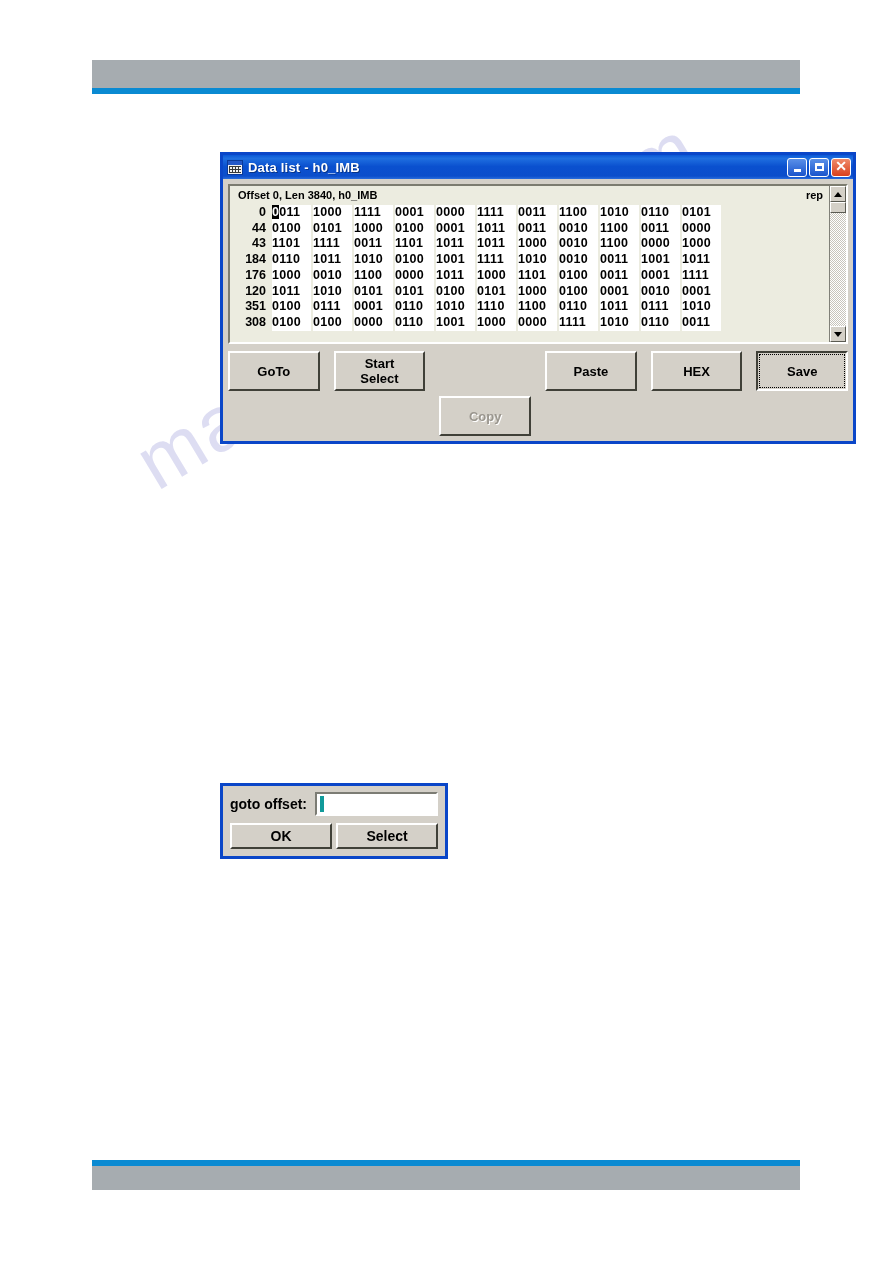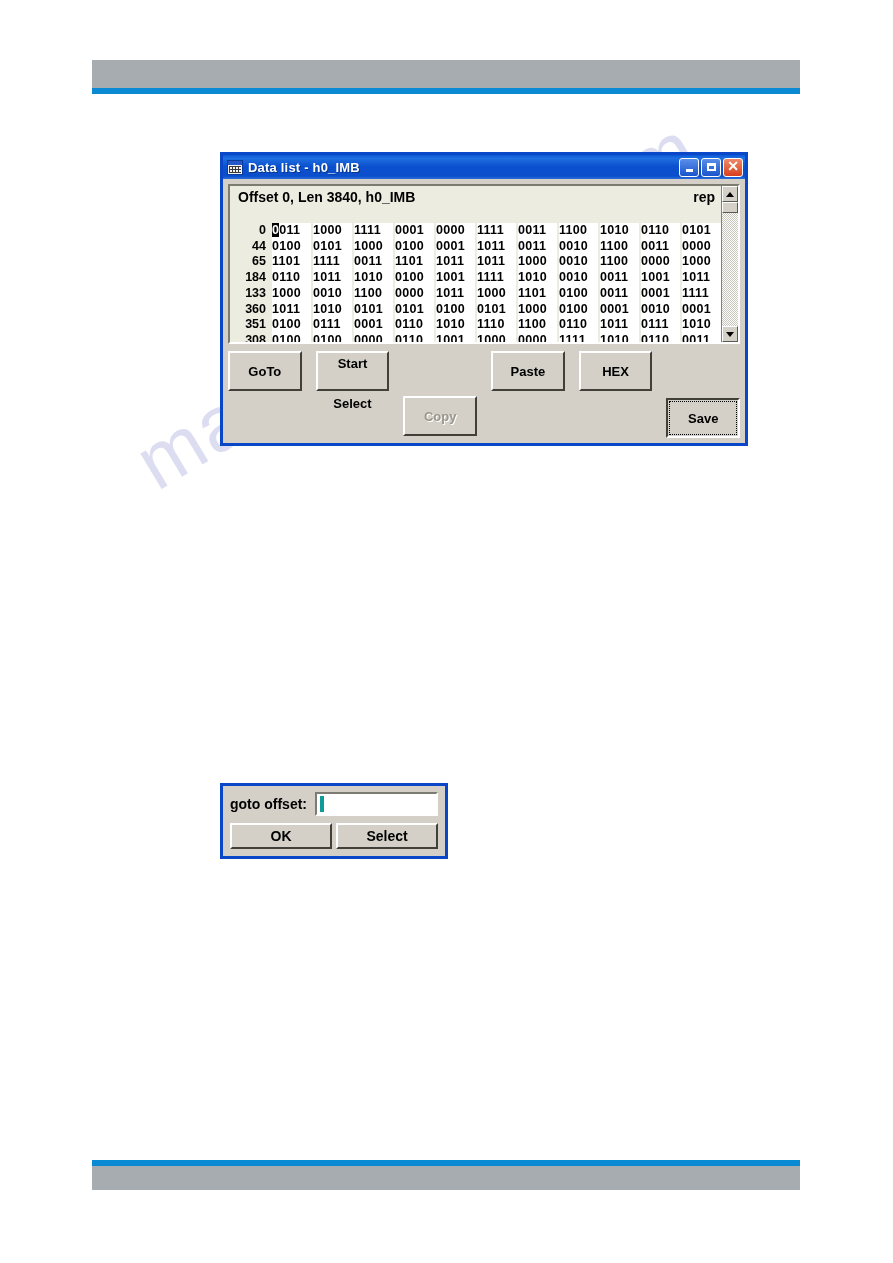--- a/index.html
+++ b/index.html
@@ -62,21 +62,21 @@
     left: 92px; top: 1166px;
     width: 708px; height: 24px;
     background: #a6acb0;
     z-index: 1;
   }
 
   
   .dialog {
     position: absolute;
     left: 220px; top: 152px;
-    width: 528px;
+    width: 636px;
     background: #0c4a6e;
     border: 3px solid #0a46c8;
     box-sizing: border-box;
     z-index: 2;
   }
   .titlebar {
     height: 24px;
     background: linear-gradient(to bottom, #0a58d6 0%, #1f6fe0 14%, #0a50cf 48%, #0b4ecb 88%, #2a6edd 100%);
     display: flex;
     align-items: center;
@@ -167,24 +167,24 @@
     flex: 1 1 auto;
     overflow: hidden;
     padding: 3px 0 0 0;
     background: #ecece0;
     position: relative;
   }
   .data-head {
     display: flex;
     justify-content: space-between;
     font-family: "Liberation Sans", sans-serif;
-    font-size: 14px;
+    font-size: 11px;
     font-weight: bold;
     color: #000;
-    padding: 0 6px 18px 8px;
+    padding: 0 6px 4px 8px;
     white-space: nowrap;
     gap: 13px;
   }
   .data-row {
     display: flex;
     align-items: baseline;
     font-family: "Liberation Sans", sans-serif;
     font-size: 12.5px;
     font-weight: bold;
     color: #000;
@@ -284,23 +284,22 @@
     color: #000000;
     text-align: center;
     line-height: 15px;
     user-select: none;
   }
   .xbtn.disabled { color: #9a968e; text-shadow: 1px 1px 0 #ffffff; margin-top: 45px; }
   .xbtn.focused {
     border-color: #404038 #ffffff #ffffff #404038;
     outline: 1px dotted #000;
     outline-offset: -4px;
-    margin-top: 47px;
-  }
-  .xbtn .two-line { display: block; margin-top: 25px; }
+  }
+  .xbtn .two-line { display: block; }
 
   
   .goto-dialog {
     position: absolute;
     left: 220px; top: 783px;
     width: 228px;
     background: #d4d0c8;
     border: 3px solid #0a46c8;
     box-sizing: border-box;
     z-index: 2;
@@ -416,21 +415,21 @@
               <span class="grp">0100</span>
               <span class="grp">0001</span>
               <span class="grp">1011</span>
               <span class="grp">0011</span>
               <span class="grp">0010</span>
               <span class="grp">1100</span>
               <span class="grp">0011</span>
               <span class="grp">0000</span>
             </div>
             <div class="data-row">
-              <span class="offset-cell">65</span>
+              <span class="offset-cell">43</span>
               <span class="grp">1101</span>
               <span class="grp">1111</span>
               <span class="grp">0011</span>
               <span class="grp">1101</span>
               <span class="grp">1011</span>
               <span class="grp">1011</span>
               <span class="grp">1000</span>
               <span class="grp">0010</span>
               <span class="grp">1100</span>
               <span class="grp">0000</span>
@@ -444,35 +443,35 @@
               <span class="grp">0100</span>
               <span class="grp">1001</span>
               <span class="grp">1111</span>
               <span class="grp">1010</span>
               <span class="grp">0010</span>
               <span class="grp">0011</span>
               <span class="grp">1001</span>
               <span class="grp">1011</span>
             </div>
             <div class="data-row">
-              <span class="offset-cell">133</span>
+              <span class="offset-cell">176</span>
               <span class="grp">1000</span>
               <span class="grp">0010</span>
               <span class="grp">1100</span>
               <span class="grp">0000</span>
               <span class="grp">1011</span>
               <span class="grp">1000</span>
               <span class="grp">1101</span>
               <span class="grp">0100</span>
               <span class="grp">0011</span>
               <span class="grp">0001</span>
               <span class="grp">1111</span>
             </div>
             <div class="data-row">
-              <span class="offset-cell">360</span>
+              <span class="offset-cell">120</span>
               <span class="grp">1011</span>
               <span class="grp">1010</span>
               <span class="grp">0101</span>
               <span class="grp">0101</span>
               <span class="grp">0100</span>
               <span class="grp">0101</span>
               <span class="grp">1000</span>
               <span class="grp">0100</span>
               <span class="grp">0001</span>
               <span class="grp">0010</span>

